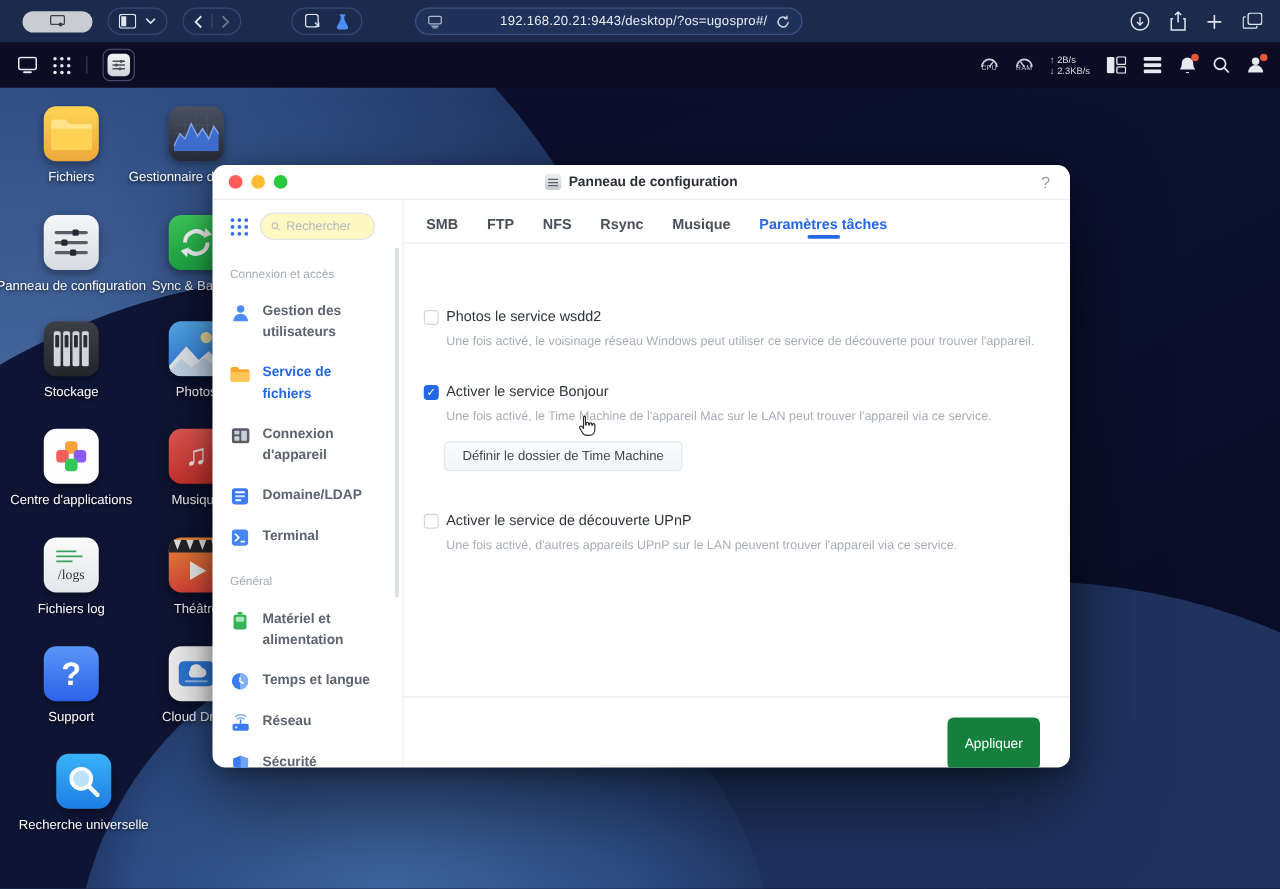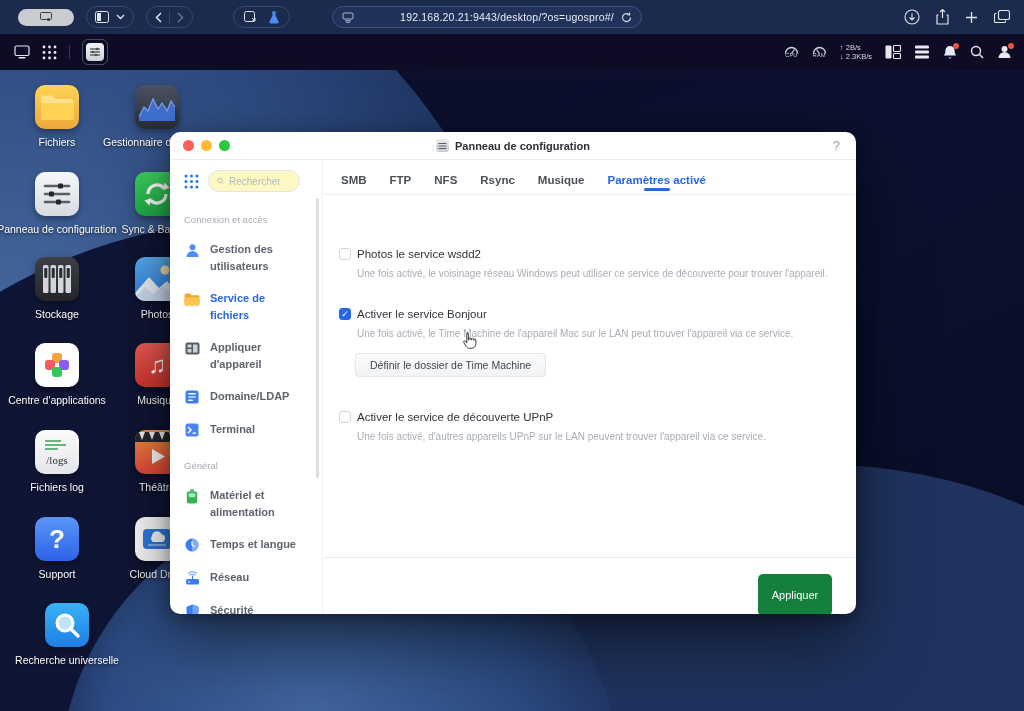--- a/index.html
+++ b/index.html
@@ -517,21 +517,21 @@
         <span class="sb-ic">
             <svg width="15" height="13" viewBox="0 0 15 13">
               <rect x="0.5" y="0.5" width="14" height="12" rx="2" fill="#565d68"></rect>
               <g fill="#cdd2d9">
                 <rect x="2.5" y="2.5" width="4" height="3" rx="0.6"></rect>
                 <rect x="8" y="2.5" width="4.5" height="8" rx="0.6"></rect>
                 <rect x="2.5" y="7" width="4" height="3.5" rx="0.6"></rect>
               </g>
             </svg>
           </span>
-        <span class="sb-label">Appliquer d'appareil</span>
+        <span class="sb-label">Connexion d'appareil</span>
       </div>
       <div class="sb-item">
         <span class="sb-ic">
             <svg width="14" height="14" viewBox="0 0 14 14">
               <rect x="0.5" y="0.5" width="13" height="13" rx="2.5" fill="#3b7cf0"></rect>
               <rect x="3" y="3" width="8" height="1.6" rx="0.8" fill="#fff"></rect>
               <rect x="3" y="6.2" width="8" height="1.6" rx="0.8" fill="#cfe0fb"></rect>
               <rect x="3" y="9.4" width="5" height="1.6" rx="0.8" fill="#fff"></rect>
             </svg>
           </span>
@@ -595,21 +595,21 @@
       <div class="sb-scroll"></div>
     </div>
 
     <div class="content">
       <div class="tabbar">
         <div class="tab">SMB</div>
         <div class="tab">FTP</div>
         <div class="tab">NFS</div>
         <div class="tab">Rsync</div>
         <div class="tab">Musique</div>
-        <div class="tab active">Paramètres activé</div>
+        <div class="tab active">Paramètres tâches</div>
       </div>
 
       <div class="rows">
         <div class="setting" style="top:53px">
           <div class="chk-row">
             <span class="chk"></span>
             <span class="s-label">Photos le service wsdd2</span>
           </div>
           <div class="s-desc">Une fois activé, le voisinage réseau Windows peut utiliser ce service de découverte pour trouver l'appareil.</div>
         </div>

